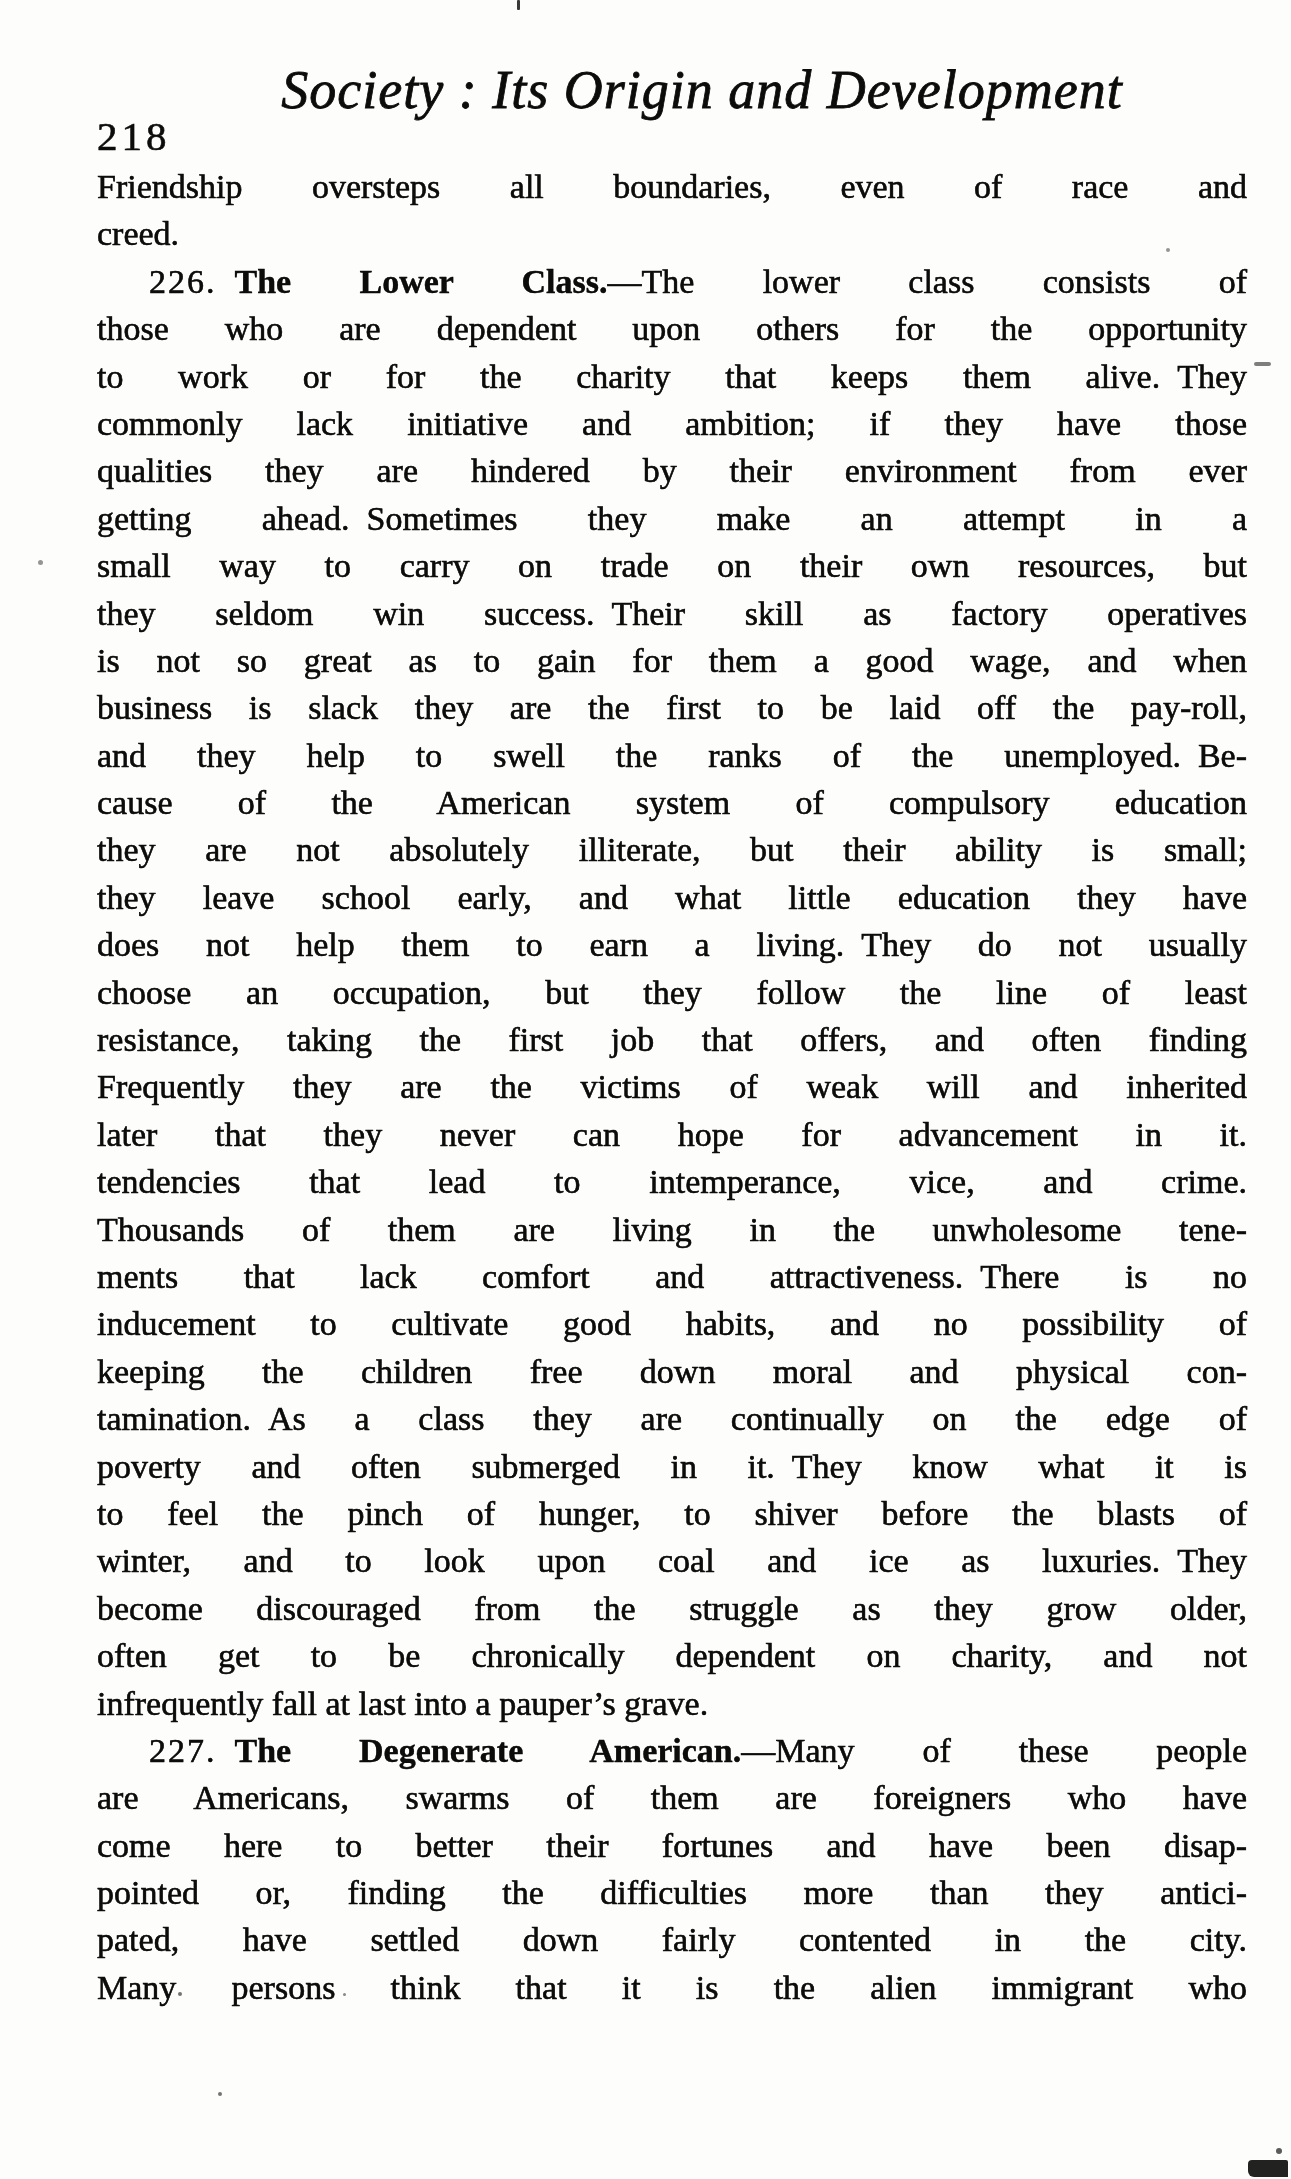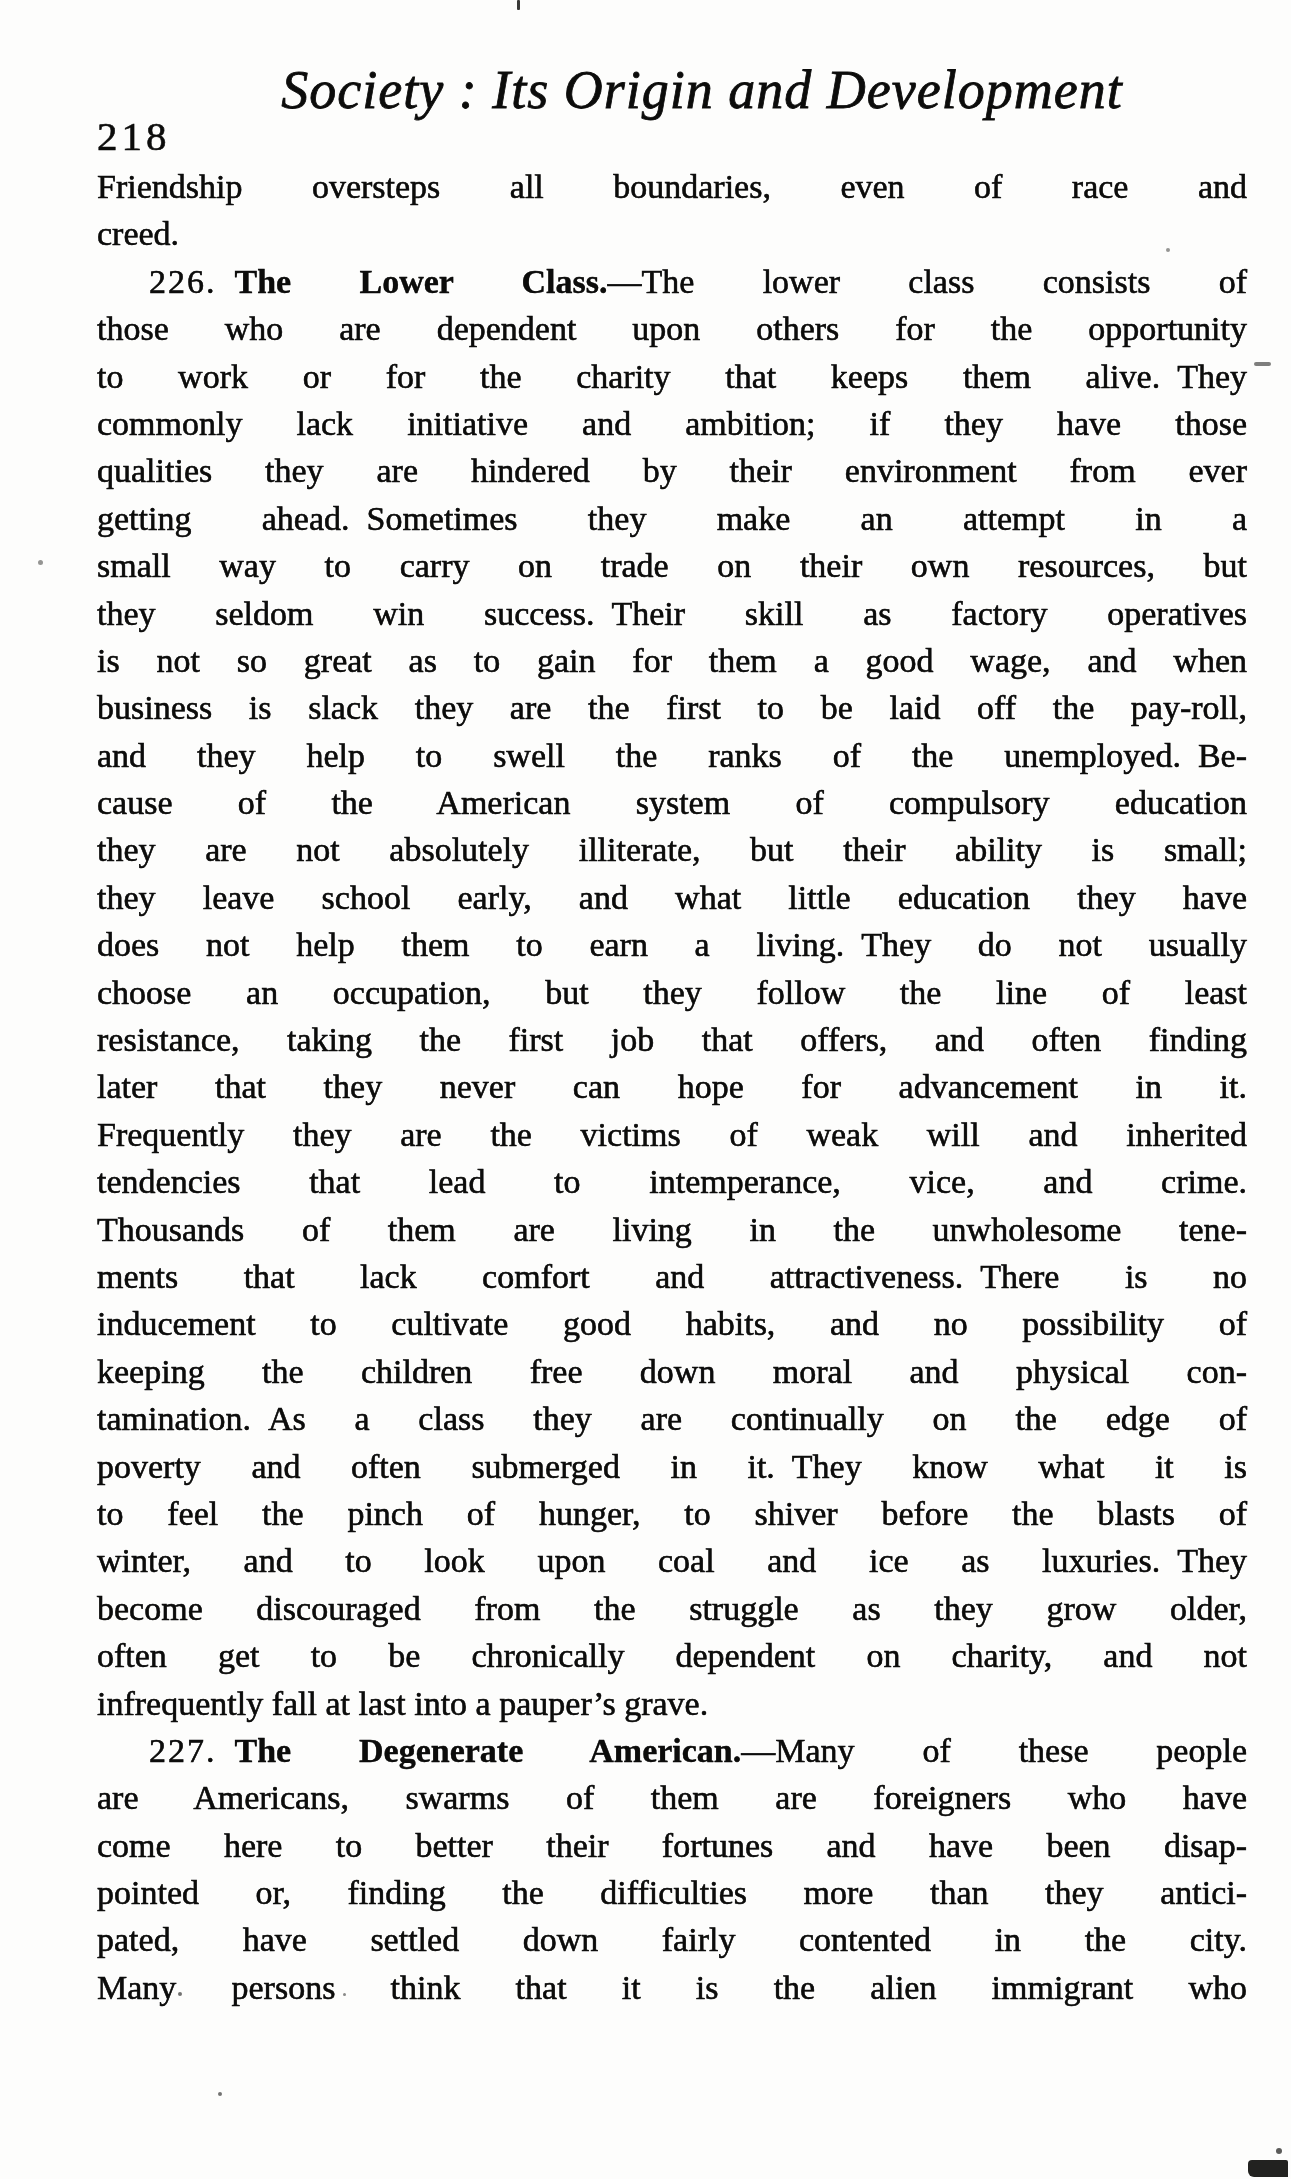--- a/index.html
+++ b/index.html
@@ -83,22 +83,22 @@
         <div class="line"><span>they seldom win success. Their skill as factory operatives</span></div>
         <div class="line"><span>is not so great as to gain for them a good wage, and when</span></div>
         <div class="line"><span>business is slack they are the first to be laid off the pay-roll,</span></div>
         <div class="line"><span>and they help to swell the ranks of the unemployed. Be-</span></div>
         <div class="line"><span>cause of the American system of compulsory education</span></div>
         <div class="line"><span>they are not absolutely illiterate, but their ability is small;</span></div>
         <div class="line"><span>they leave school early, and what little education they have</span></div>
         <div class="line"><span>does not help them to earn a living. They do not usually</span></div>
         <div class="line"><span>choose an occupation, but they follow the line of least</span></div>
         <div class="line"><span>resistance, taking the first job that offers, and often finding</span></div>
+        <div class="line"><span>Frequently they are the victims of weak will and inherited</span></div>
         <div class="line"><span>later that they never can hope for advancement in it.</span></div>
-        <div class="line"><span>Frequently they are the victims of weak will and inherited</span></div>
         <div class="line"><span>tendencies that lead to intemperance, vice, and crime.</span></div>
         <div class="line"><span>Thousands of them are living in the unwholesome tene-</span></div>
         <div class="line"><span>ments that lack comfort and attractiveness. There is no</span></div>
         <div class="line"><span>inducement to cultivate good habits, and no possibility of</span></div>
         <div class="line"><span>keeping the children free down moral and physical con-</span></div>
         <div class="line"><span>tamination. As a class they are continually on the edge of</span></div>
         <div class="line"><span>poverty and often submerged in it. They know what it is</span></div>
         <div class="line"><span>to feel the pinch of hunger, to shiver before the blasts of</span></div>
         <div class="line"><span>winter, and to look upon coal and ice as luxuries. They</span></div>
         <div class="line"><span>become discouraged from the struggle as they grow older,</span></div>

